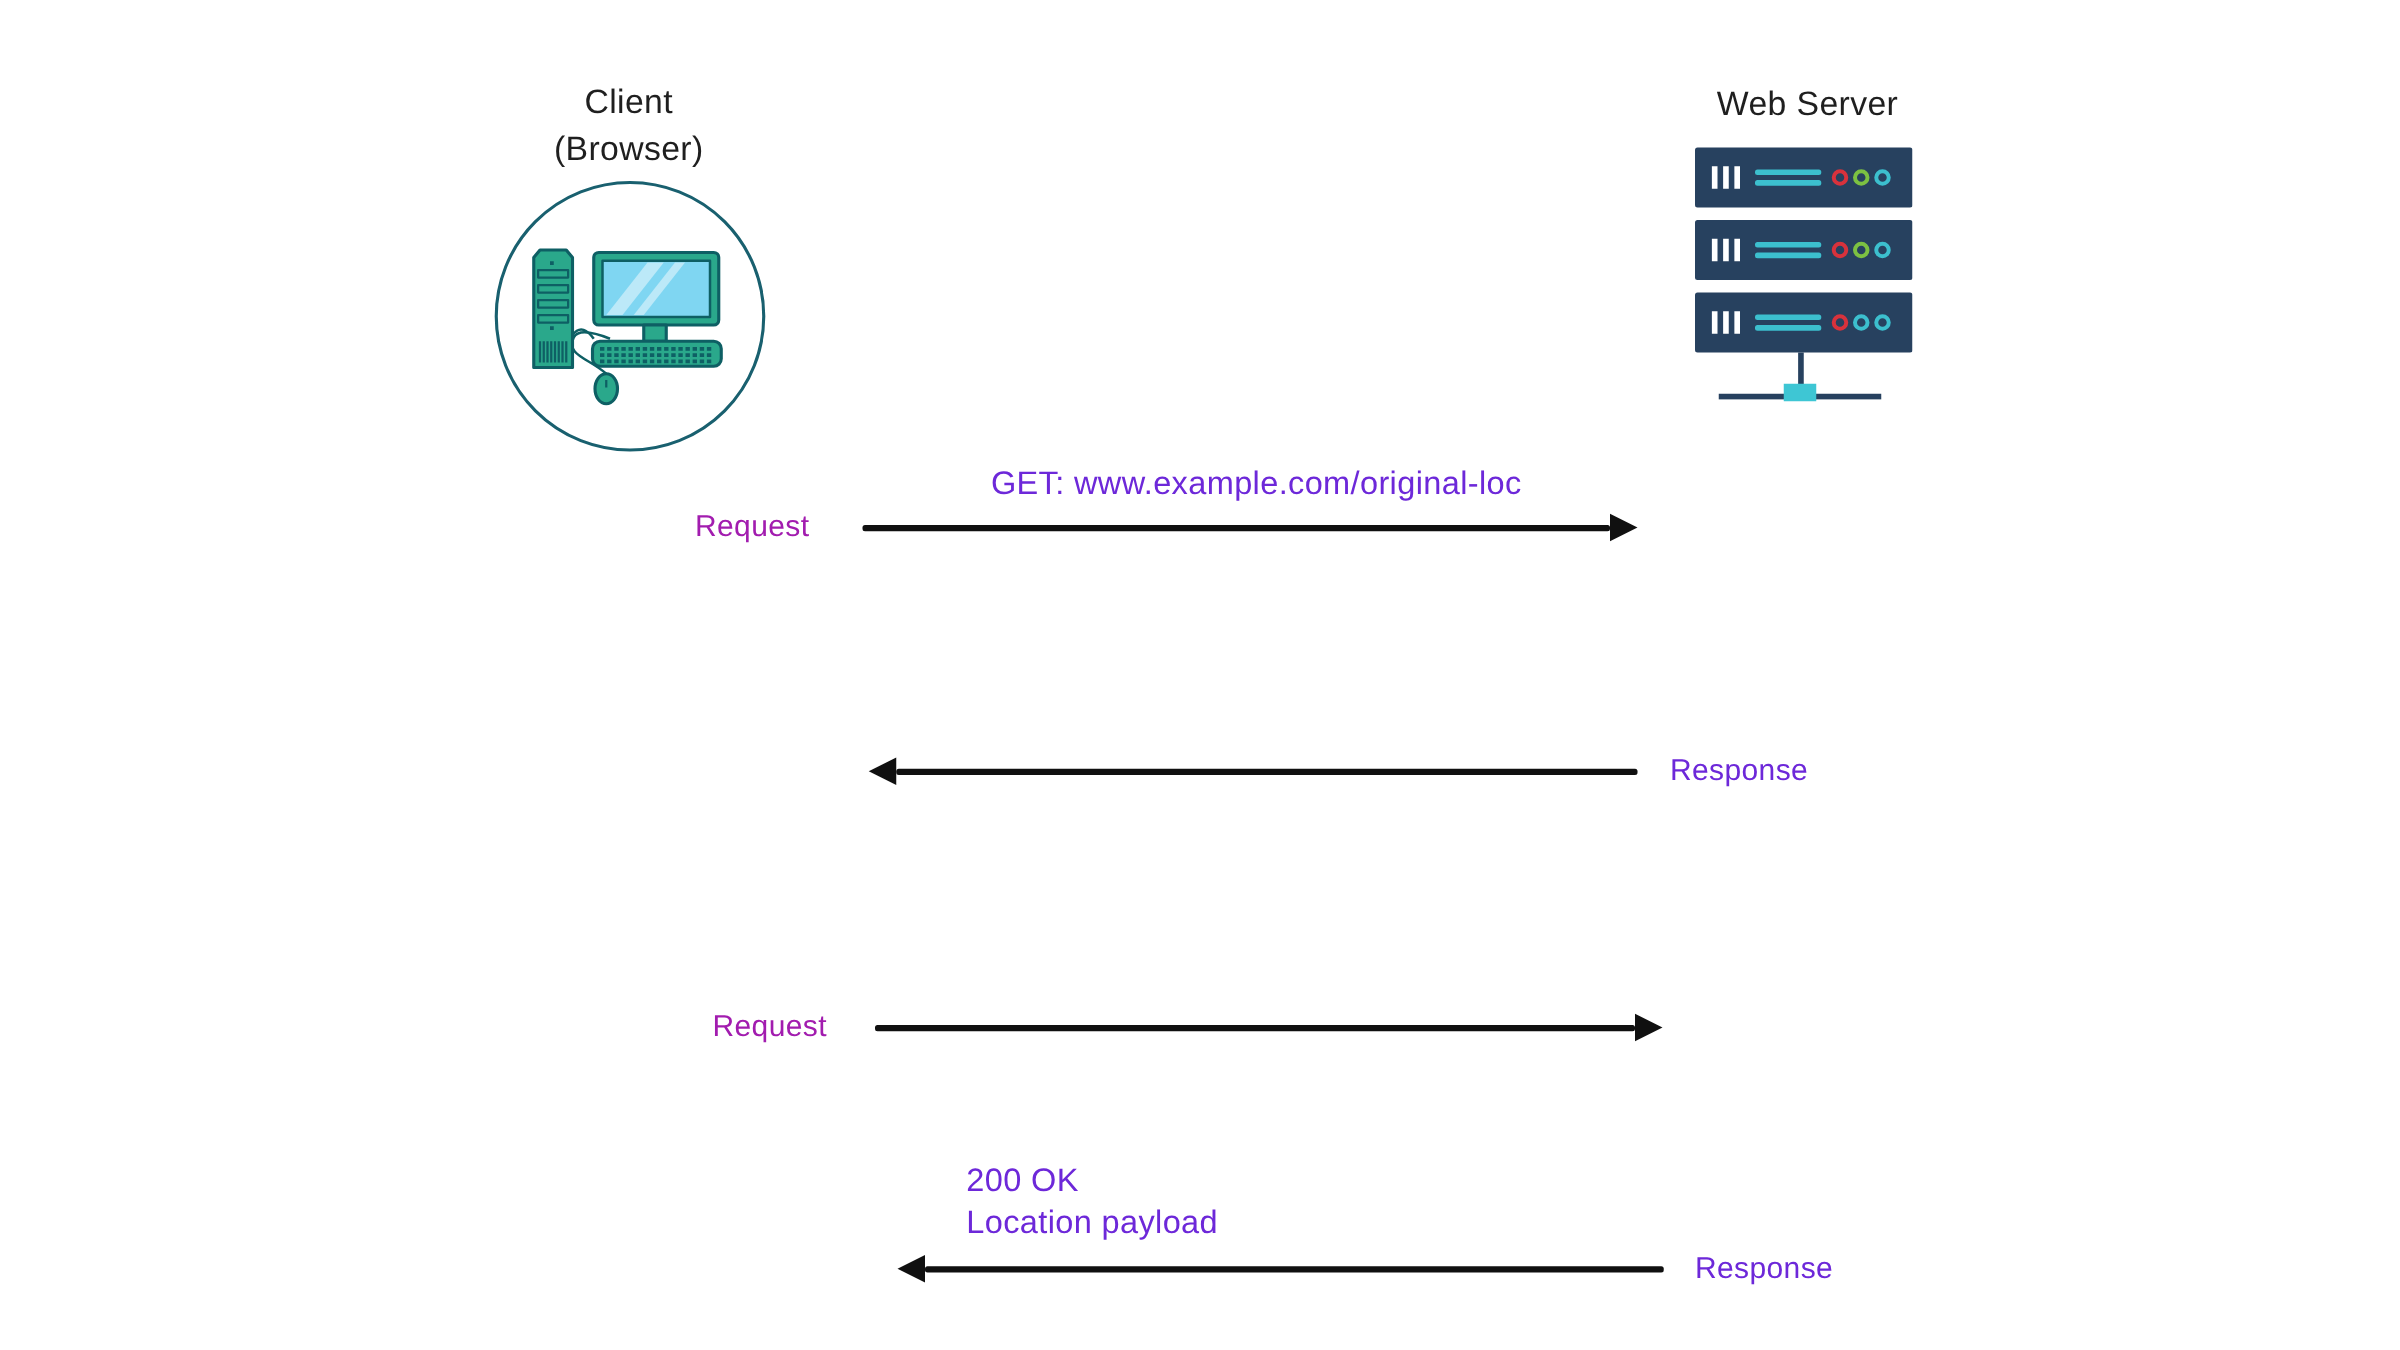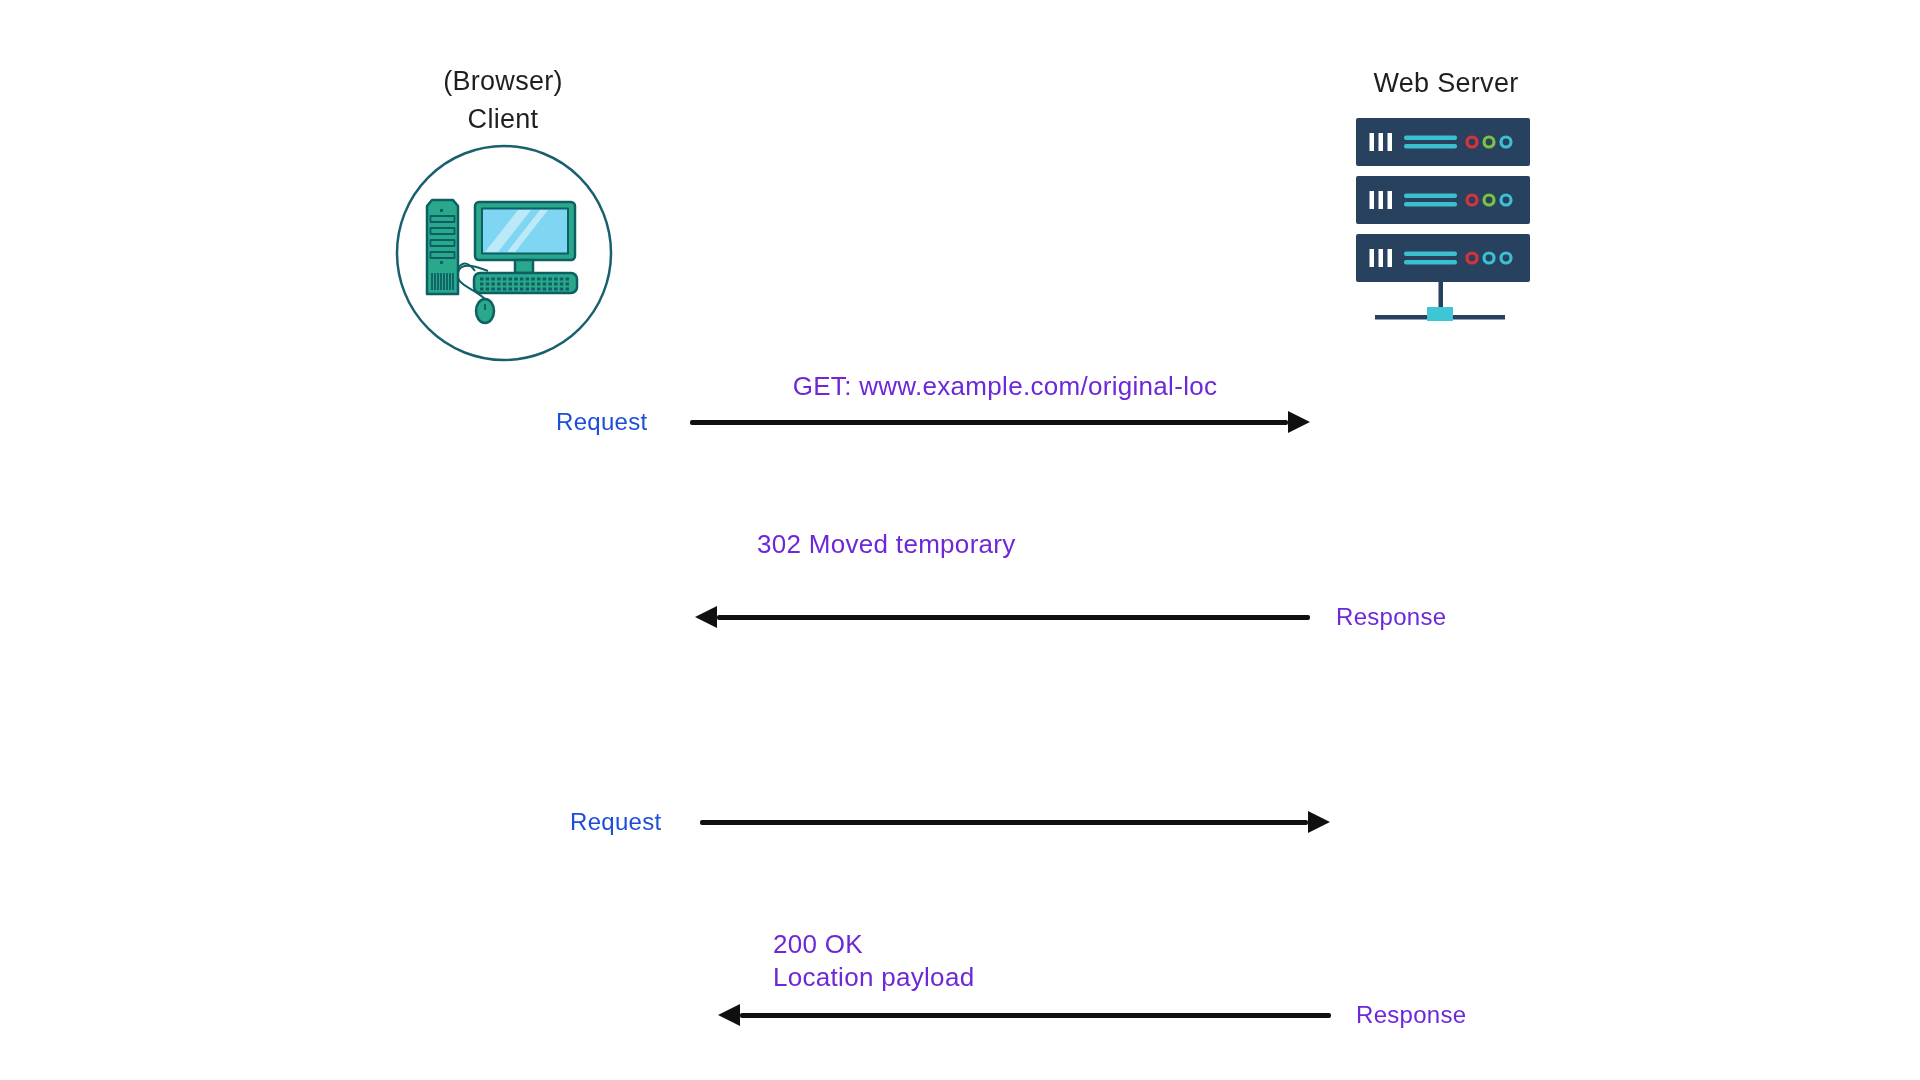--- a/index.html
+++ b/index.html
@@ -17,42 +17,42 @@
   .server-icon{position:absolute;left:1356px;top:116px;}
   .msg-label{
     position:absolute;color:#6d28d9;font-size:26px;line-height:33px;
     letter-spacing:.3px;white-space:nowrap;
   }
   .center{text-align:center;}
   .side-label{
     position:absolute;font-size:24px;line-height:28px;letter-spacing:.3px;
     white-space:nowrap;
   }
-  .request-color{color:#1d4ed8;}
+  .request-color{color:#a21caf;}
   .response-color{color:#6d28d9;}
   .shaft{position:absolute;height:5px;background:#101010;border-radius:2px;}
   .head-right{
     position:absolute;width:0;height:0;
     border-top:11px solid transparent;border-bottom:11px solid transparent;
     border-left:22px solid #101010;
   }
   .head-left{
     position:absolute;width:0;height:0;
     border-top:11px solid transparent;border-bottom:11px solid transparent;
     border-right:22px solid #101010;
   }
 </style>
 </head>
 <body>
 
 <div class="canvas">
 
   <div class="actor-label client-label">
+    <div>Client</div>
     <div>(Browser)</div>
-    <div>Client</div>
   </div>
 
   <svg class="client-icon" width="220" height="220" viewBox="0 0 220 220">
     <circle cx="110" cy="110" r="107" fill="#ffffff" stroke="#19606f" stroke-width="2.5"></circle>
     <g stroke="#0e5f64" stroke-width="2.5" fill="#2aa88b" stroke-linejoin="round">
 
       <path fill="none" stroke-width="2" d="M91 156 C78 144 58 141 65 127 C69 119 84 124 94 128"></path>
       <path fill="none" stroke-width="2" d="M64 125 C70 117 76 121 81 128"></path>
 
       <path d="M33 63 L38 57 H59 L64 63 V151 H33 Z"></path>
@@ -128,21 +128,20 @@
       <rect x="71" y="191" width="26" height="14" fill="#3ec6d4"></rect>
     </g>
   </svg>
 
   <div class="msg-label center" style="left:695px;top:370px;width:620px">GET: www.example.com/original-loc</div>
   <div class="side-label request-color" style="left:556px;top:408px">Request</div>
   <div class="shaft" style="left:690px;top:420px;width:598px"></div>
   <div class="head-right" style="left:1288px;top:411px"></div>
 
   <div class="msg-label" style="left:757px;top:528px">
-    <div>302 Moved temporary</div>
   </div>
   <div class="head-left" style="left:695px;top:606px"></div>
   <div class="shaft" style="left:717px;top:615px;width:593px"></div>
   <div class="side-label response-color" style="left:1336px;top:603px">Response</div>
 
   <div class="side-label request-color" style="left:570px;top:808px">Request</div>
   <div class="shaft" style="left:700px;top:820px;width:608px"></div>
   <div class="head-right" style="left:1308px;top:811px"></div>
 
   <div class="msg-label" style="left:773px;top:928px">

